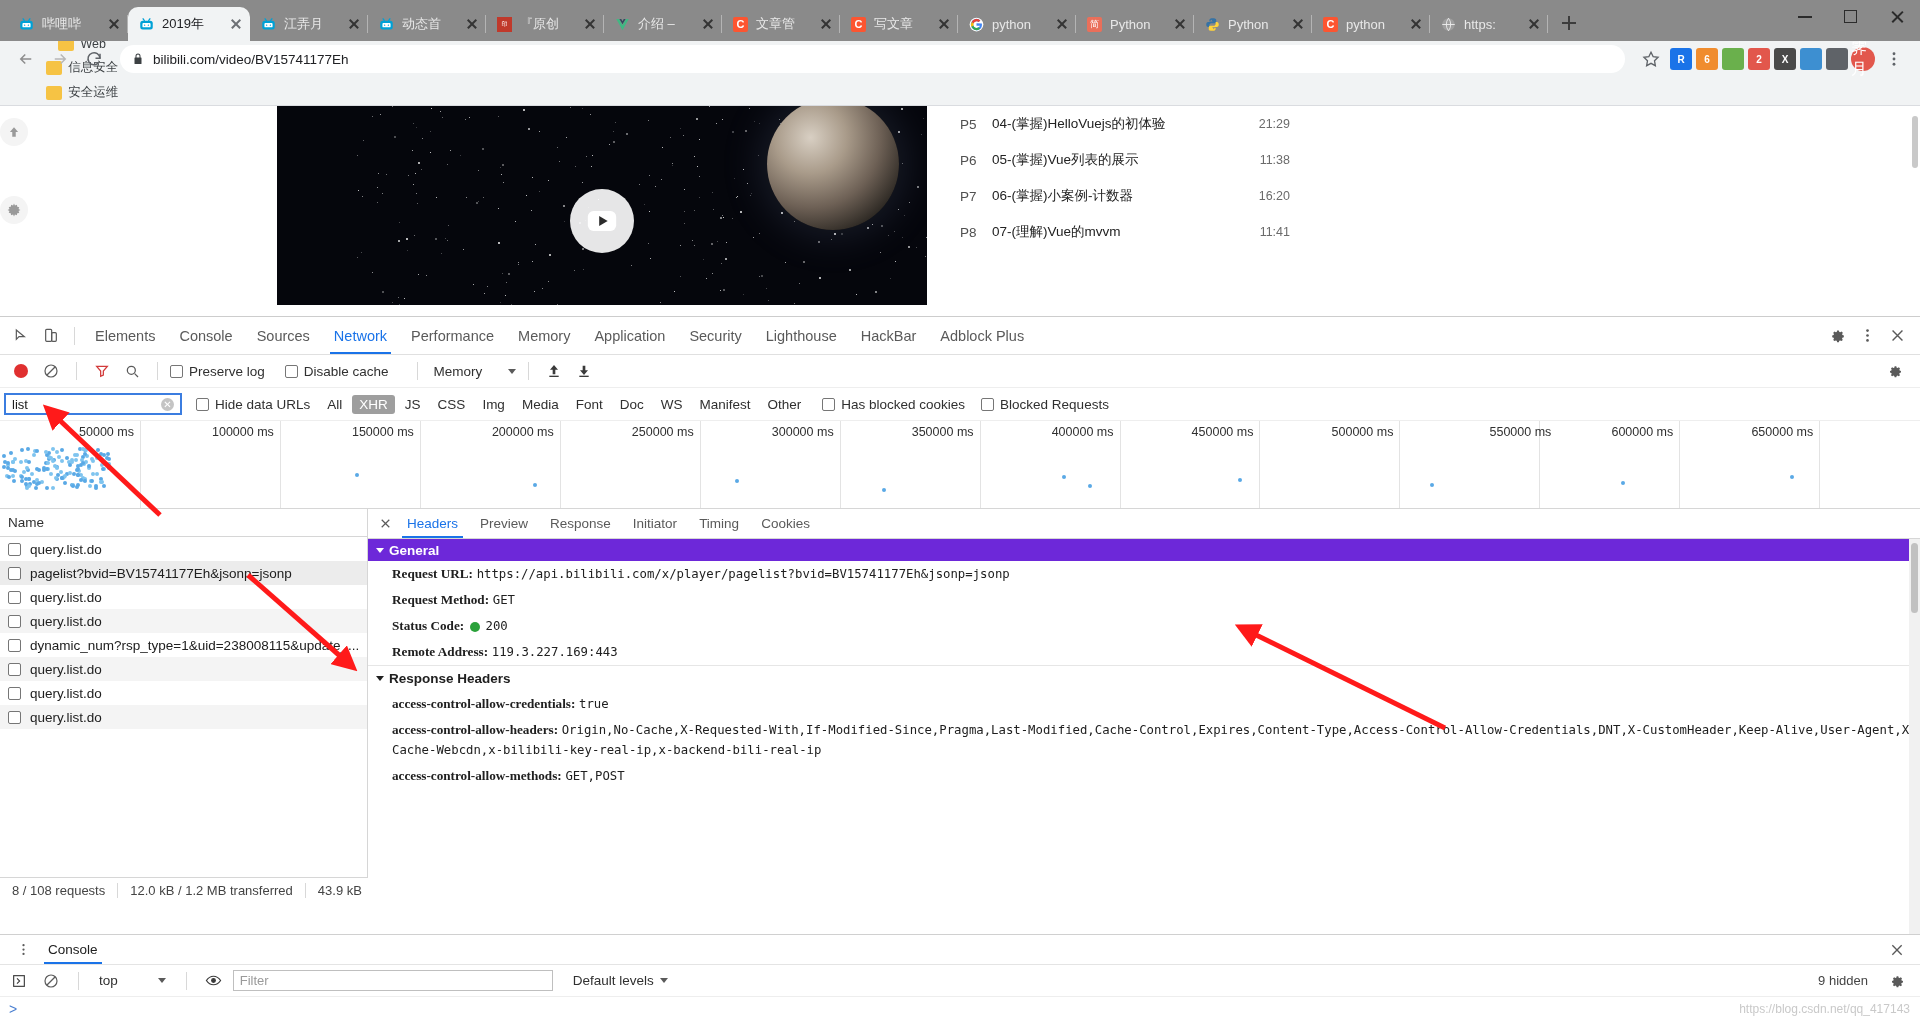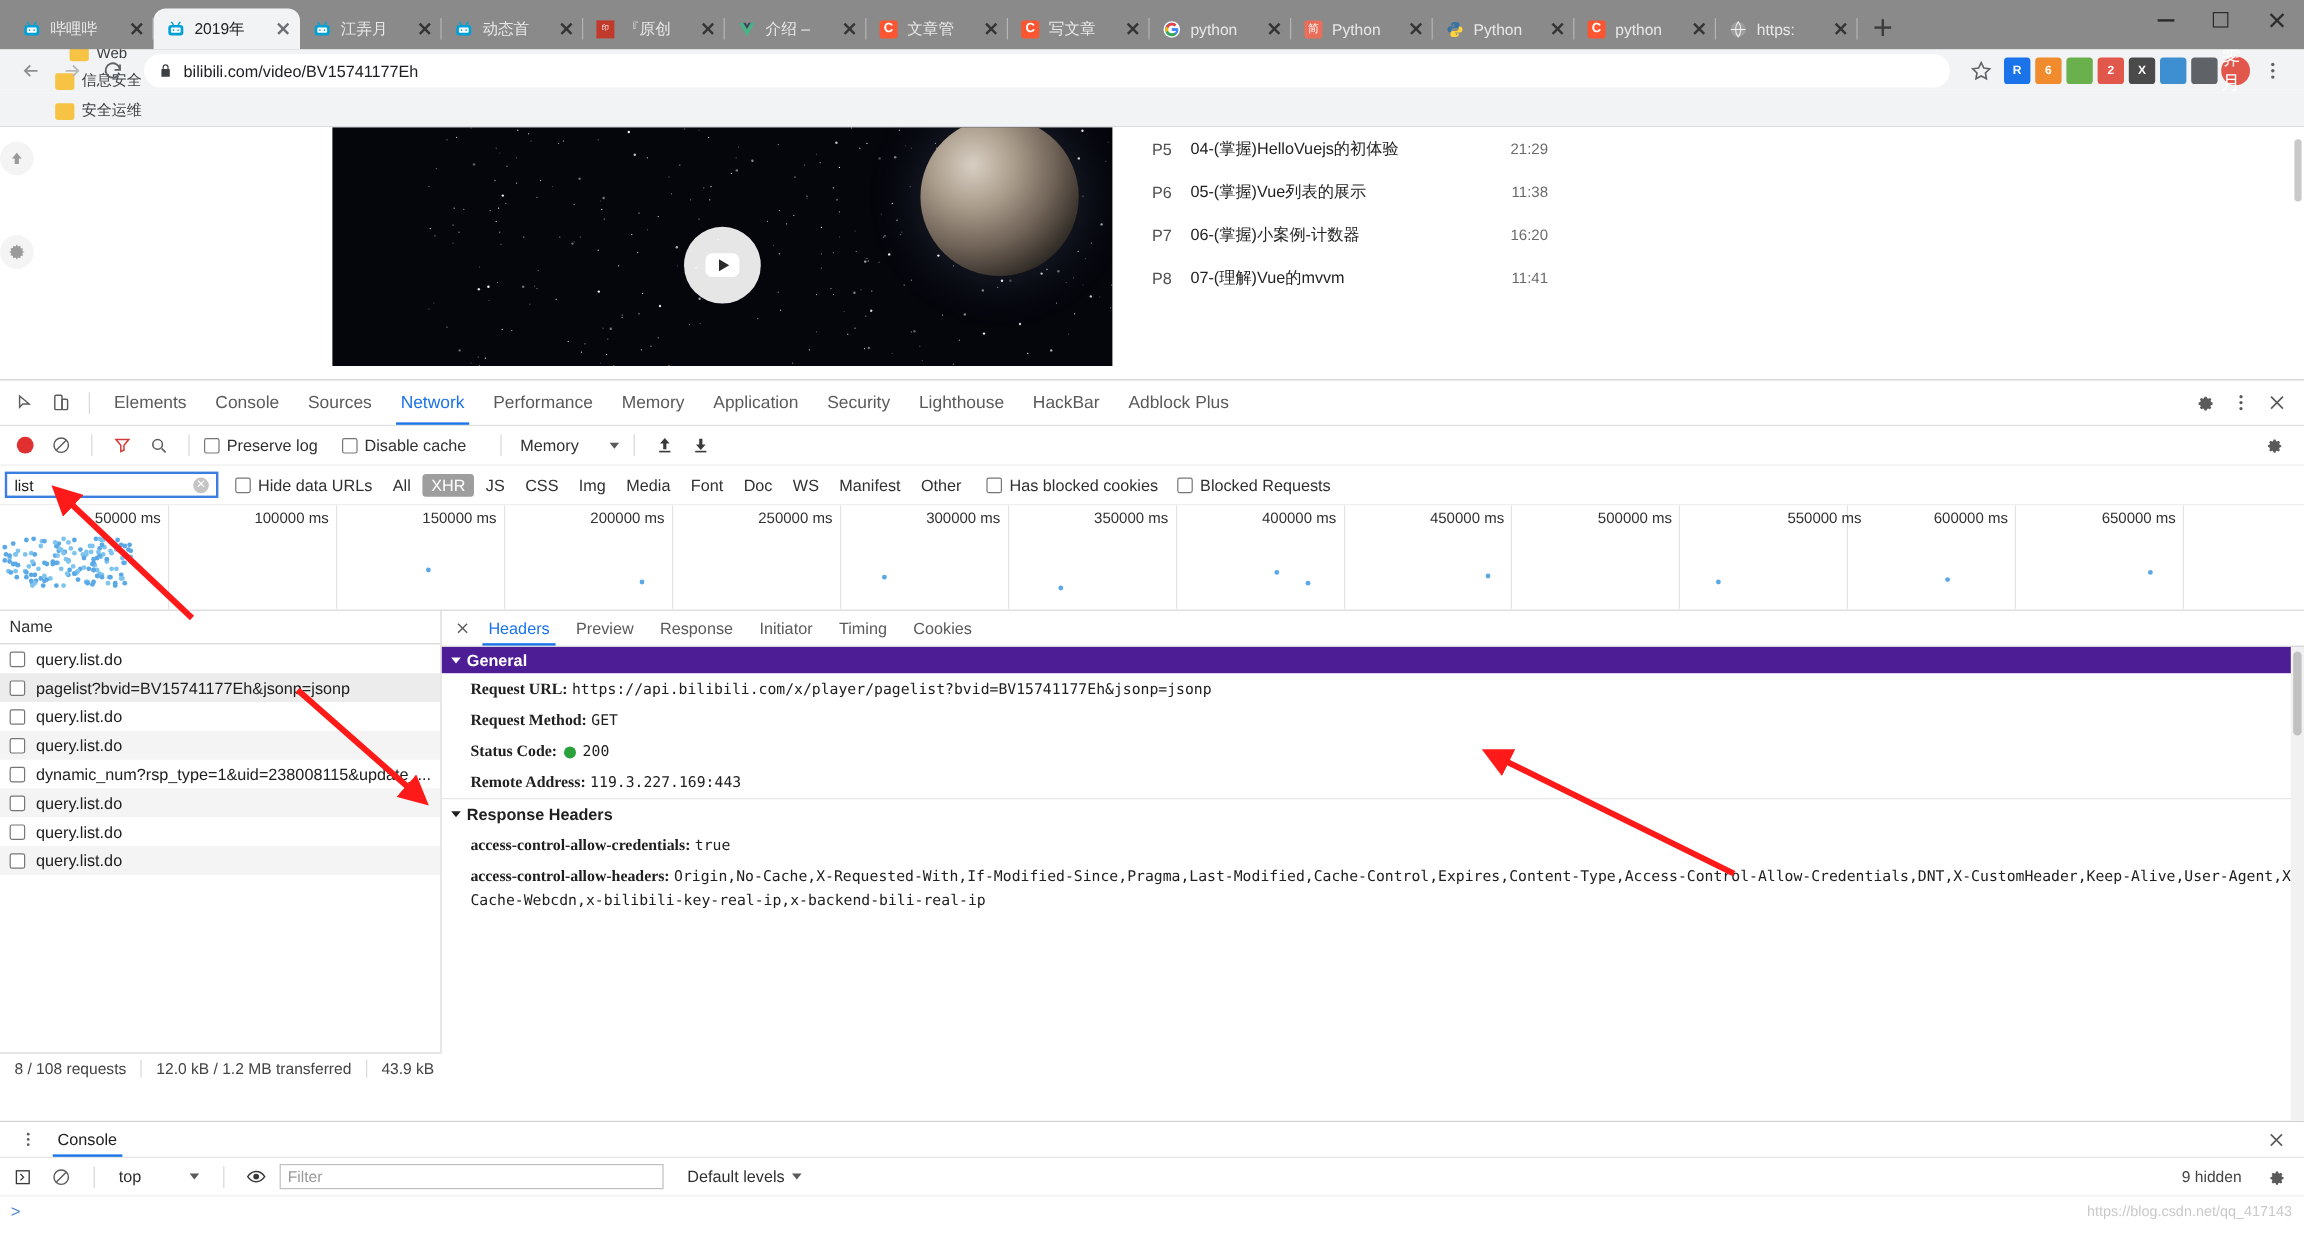--- a/index.html
+++ b/index.html
@@ -174,21 +174,21 @@
   .req-name { white-space:nowrap; overflow:hidden; text-overflow:ellipsis; }
 
   .detail-panel { flex:1 1 auto; display:flex; flex-direction:column; min-width:0; position:relative; }
   .detail-tabs { height:30px; display:flex; align-items:center; border-bottom:1px solid #d6d6d6; padding-left:6px; }
   .dtab { padding:0 11px; height:29px; display:flex;align-items:center;
           font-size:13.5px; color:#5a5a5a; position:relative; }
   .dtab.active { color:#1a73e8; }
   .dtab.active::after { content:''; position:absolute; left:6px;right:6px;bottom:0;height:2.5px;background:#1a73e8;}
   .dclose { width:22px;height:22px;position:relative;color:#5a5a5a;display:flex;align-items:center;justify-content:center;font-size:15px;}
   .detail-body { flex:1 1 auto; overflow:hidden; position:relative; }
-  .sec-head { background:#4c1d95; color:#fff; font-size:13.5px; font-weight:bold;
+  .sec-head { background:#6d28d9; color:#fff; font-size:13.5px; font-weight:bold;
               height:22px; display:flex; align-items:center; padding-left:8px; gap:5px; }
   .sec-head2 { color:#202020; font-size:13.5px; font-weight:bold; height:26px;
                display:flex; align-items:center; padding-left:8px; gap:5px;
                border-top:1px solid #e6e6e6; }
   .tri { width:0;height:0;border-left:4px solid transparent;border-right:4px solid transparent;
          border-top:5px solid currentColor; }
   .hrow { padding:3px 0 3px 24px; font-size:13.2px; line-height:19px; color:#202020; }
   .hkey { font-weight:bold;font-family:Liberation Serif, serif; }
   .hval { font-family:"DejaVu Sans Mono", monospace; font-size:12.3px; }
   .status-dot { display:inline-block;width:10px;height:10px;border-radius:50%;background:#2aa13a;
@@ -1224,20 +1224,21 @@
               <div class="hrow"><span class="hkey">Status Code:</span> <span class="status-dot" style="background: rgb(42, 161, 58);"></span> <span class="hval">200</span></div>
               <div class="hrow"><span class="hkey">Remote Address:</span> <span class="hval">119.3.227.169:443</span></div>
             </div>
           <div class="sec-head2">
             <span class="tri"></span>
             <span>Response Headers</span>
           </div>
           <div id="resp-host">
               <div class="hrow"><span class="hkey">access-control-allow-credentials:</span> <span class="hval">true</span></div>
               <div class="hrow"><span class="hkey">access-control-allow-headers:</span> <span class="hval">Origin,No-Cache,X-Requested-With,If-Modified-Since,Pragma,Last-Modified,Cache-Control,Expires,Content-Type,Access-Control-Allow-Credentials,DNT,X-CustomHeader,Keep-Alive,User-Agent,X-Cache-Webcdn,x-bilibili-key-real-ip,x-backend-bili-real-ip</span></div>
+              <div class="hrow"><span class="hkey">access-control-allow-methods:</span> <span class="hval">GET,POST</span></div>
             </div>
           <div class="scrollbar-v" style="top:0;bottom:0;">
             <div class="thumb" style="top:4px;height:70px;"></div>
           </div>
         </div>
       </div>
     </div>
 
     <div class="drawer">
       <div class="drawer-tabs">

